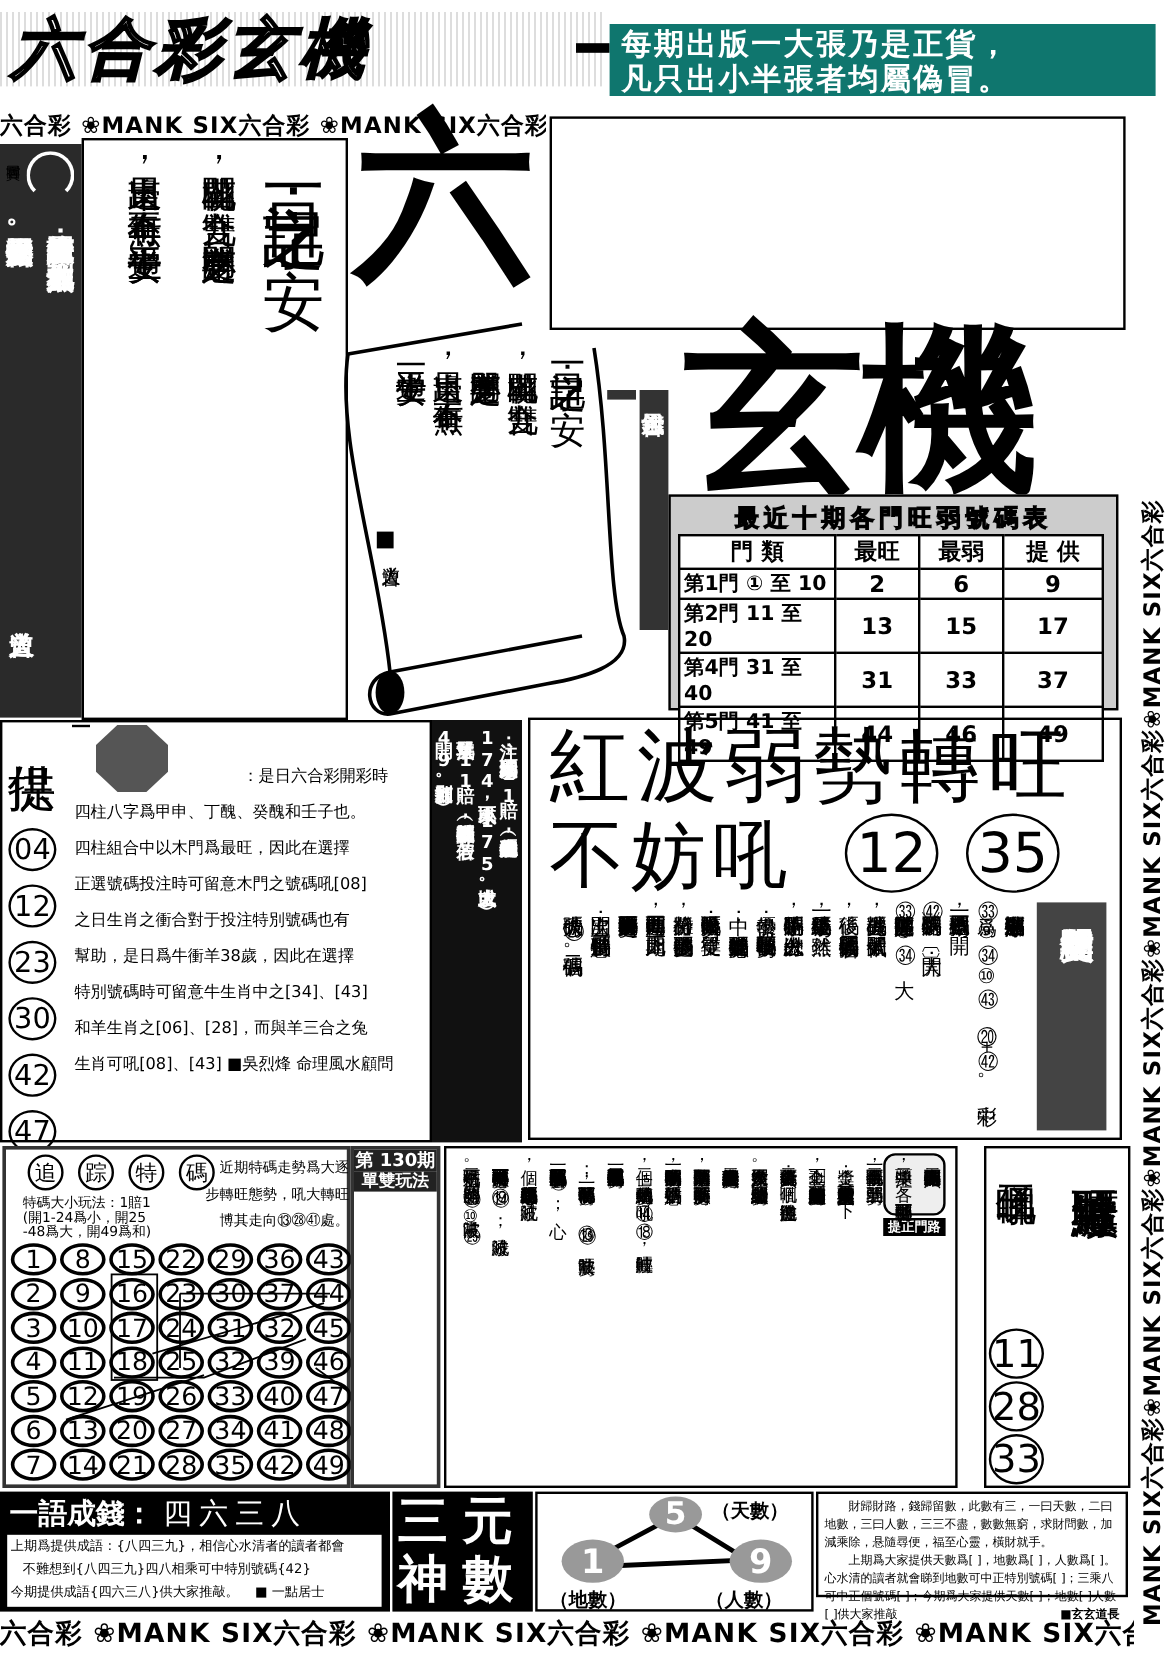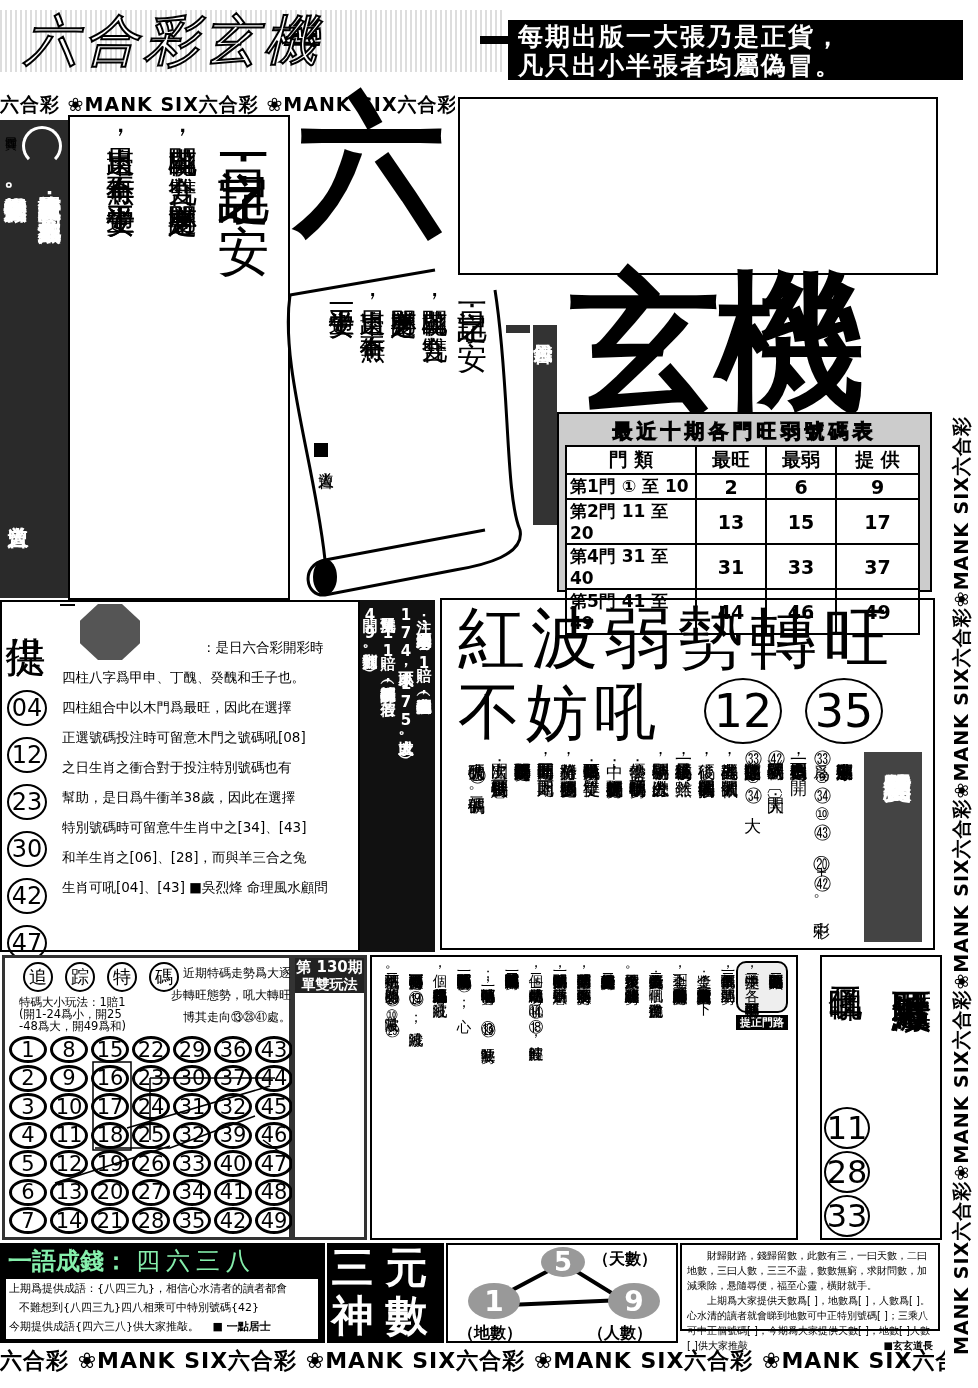--- a/index.html
+++ b/index.html
@@ -1,22 +1,22 @@
 <!DOCTYPE html>
 <html><head>
 <meta charset="utf-8">
 <style>
 *{box-sizing:border-box;margin:0;padding:0}
 body{width:978px;height:1388px;background:#fff;color:#000;font-family:"DejaVu Sans",sans-serif;position:relative;overflow:hidden}
 .abs{position:absolute}
 .vt{writing-mode:vertical-rl;text-orientation:upright}
 .circ{display:inline-flex;align-items:center;justify-content:center;border:2px solid #000;border-radius:50%}
 .strip{white-space:nowrap;font-weight:bold;letter-spacing:1px;overflow:hidden}
-.banner-title{left:0;top:10px;width:505px;height:62px;font-size:54px;font-style:italic;font-weight:normal;color:#fff;-webkit-text-stroke:2px #000;letter-spacing:6px;background:repeating-linear-gradient(90deg,#ddd 0 2px,#fff 2px 5px);line-height:62px;padding-left:24px}
-.banner-notice{left:508px;top:20px;width:455px;height:60px;background:#000000;color:#fff;font-size:25px;font-weight:bold;line-height:29px;padding:2px 10px;letter-spacing:2px}
+.banner-title{left:0;top:10px;width:505px;height:62px;font-size:54px;font-style:italic;font-weight:bold;color:#fff;-webkit-text-stroke:2px #000;letter-spacing:6px;background:repeating-linear-gradient(90deg,#ddd 0 2px,#fff 2px 5px);line-height:62px;padding-left:10px}
+.banner-notice{left:508px;top:20px;width:455px;height:60px;background:#0f766e;color:#fff;font-size:25px;font-weight:bold;line-height:29px;padding:2px 10px;letter-spacing:2px}
 .top-strip{left:0;top:92px;width:455px;height:24px;font-size:19px}
 .left-sidebar{left:0;top:120px;width:70px;height:478px;background:#2a2a2a;color:#fff}
 .poem-box{left:68px;top:115px;width:222px;height:485px;border:2px solid #000;background:#fff}
 .blank-box{left:458px;top:97px;width:480px;height:178px;border:2px solid #000;background:#fff}
 .mystic-big{font-size:160px;font-weight:bold}
 table.door{border-collapse:collapse;width:355px}
 table.door td{border:2px solid #000;font-size:19px;font-weight:bold;height:23px;text-align:center;padding:0}
 table.door td.first{text-align:left;font-size:17px;padding-left:3px}
 .provide-box{left:0;top:600px;width:360px;height:352px;border:2px solid #000}
 .rule-box{left:360px;top:600px;width:75px;height:352px;background:#111;color:#fff}
@@ -133,21 +133,21 @@
   </div>
   <div class="abs" style="left:60px;top:30px;width:298px;font-size:13.5px;line-height:30px;white-space:nowrap">
     <div style="padding-left:140px">：是日六合彩開彩時</div>
     <div>四柱八字爲甲申、丁醜、癸醜和壬子也。</div>
     <div>四柱組合中以木門爲最旺，因此在選擇</div>
     <div>正選號碼投注時可留意木門之號碼吼[08]</div>
     <div>之日生肖之衝合對于投注特別號碼也有</div>
     <div>幫助，是日爲牛衝羊38歲，因此在選擇</div>
     <div>特別號碼時可留意牛生肖中之[34]、[43]</div>
     <div>和羊生肖之[06]、[28]，而與羊三合之兔</div>
-    <div><span>生肖可吼[04]、[43]</span> <span>■吳烈烽 命理風水顧問</span></div>
+    <div><span>生肖可吼[08]、[43]</span> <span>■吳烈烽 命理風水顧問</span></div>
   </div>
 </div>
 
 <div class="abs rule-box">
   <div class="abs vt" style="right:2px;top:6px;font-size:15px;font-weight:bold;line-height:18px;height:340px">注：坊間大細玩法，1賠1。（攪出七個號碼總和，</div>
   <div class="abs vt" style="right:20px;top:6px;font-size:15px;font-weight:bold;line-height:18px">174或以下小，175或以上大。）</div>
   <div class="abs vt" style="right:38px;top:6px;font-size:15px;font-weight:bold;line-height:18px;height:340px">單雙玩法 1賠1。（衹以特別號碼計算，假若</div>
   <div class="abs vt" style="right:56px;top:6px;font-size:15px;font-weight:bold;line-height:18px">開49號則打和。）</div>
 </div>
 
@@ -285,27 +285,27 @@
   <div class="abs vt" style="right:4px;top:4px;font-size:40px;line-height:48px">綠波續旺可追單</div>
   <div class="abs vt" style="left:4px;top:4px;font-size:34px;line-height:40px">吼三個睇</div>
   <div class="abs col" style="left:2px;top:150px;gap:2px">
     <span class="circ" style="width:46px;height:42px;font-size:32px">11</span>
     <span class="circ" style="width:46px;height:42px;font-size:32px">28</span>
     <span class="circ" style="width:46px;height:42px;font-size:32px">33</span>
   </div>
 </div>
 
 <div class="abs phrase-box">
-  <div class="abs" style="left:8px;top:2px;color:#86efac;font-size:24px;font-weight:bold;white-space:nowrap">
+  <div class="abs" style="left:8px;top:2px;color:#ffffff;font-size:24px;font-weight:bold;white-space:nowrap">
     <span>一語成錢：</span><span style="font-weight:normal;letter-spacing:6px;margin-left:8px">四六三八</span>
   </div>
   <div class="abs" style="left:6px;top:36px;width:312px;height:60px;background:#fff;font-size:11px;line-height:19px;padding:0 3px;white-space:nowrap;overflow:hidden">
     <div>上期爲提供成語：{八四三九}，相信心水清者的讀者都會</div>
     <div style="padding-left:10px">不難想到{八四三九}四八相乘可中特別號碼{42}</div>
-    <div><span>今期提供成語{四六三八}供大家推敲。</span> <span style="margin-left:10px;font-weight:bold">■ 一點居士</span></div>
+    <div><span>今期提供成語{四六三八}供大家推敲。</span> <span style="margin-left:10px;font-weight:normal">■ 一點居士</span></div>
   </div>
 </div>
 <div class="abs sanyuan-box">
   <div style="font-size:42px;font-weight:bold;text-align:center;letter-spacing:12px;line-height:50px">三元</div>
   <div style="font-size:42px;font-weight:bold;text-align:center;letter-spacing:12px;line-height:46px">神數</div>
 </div>
 
 <div class="abs tri-box">
   <svg class="abs" style="left:0;top:0" width="232" height="100" viewBox="0 0 232 100">
     <path d="M55 50 L115 18 L175 55 L60 60" fill="none" stroke="#000" stroke-width="4"></path>

